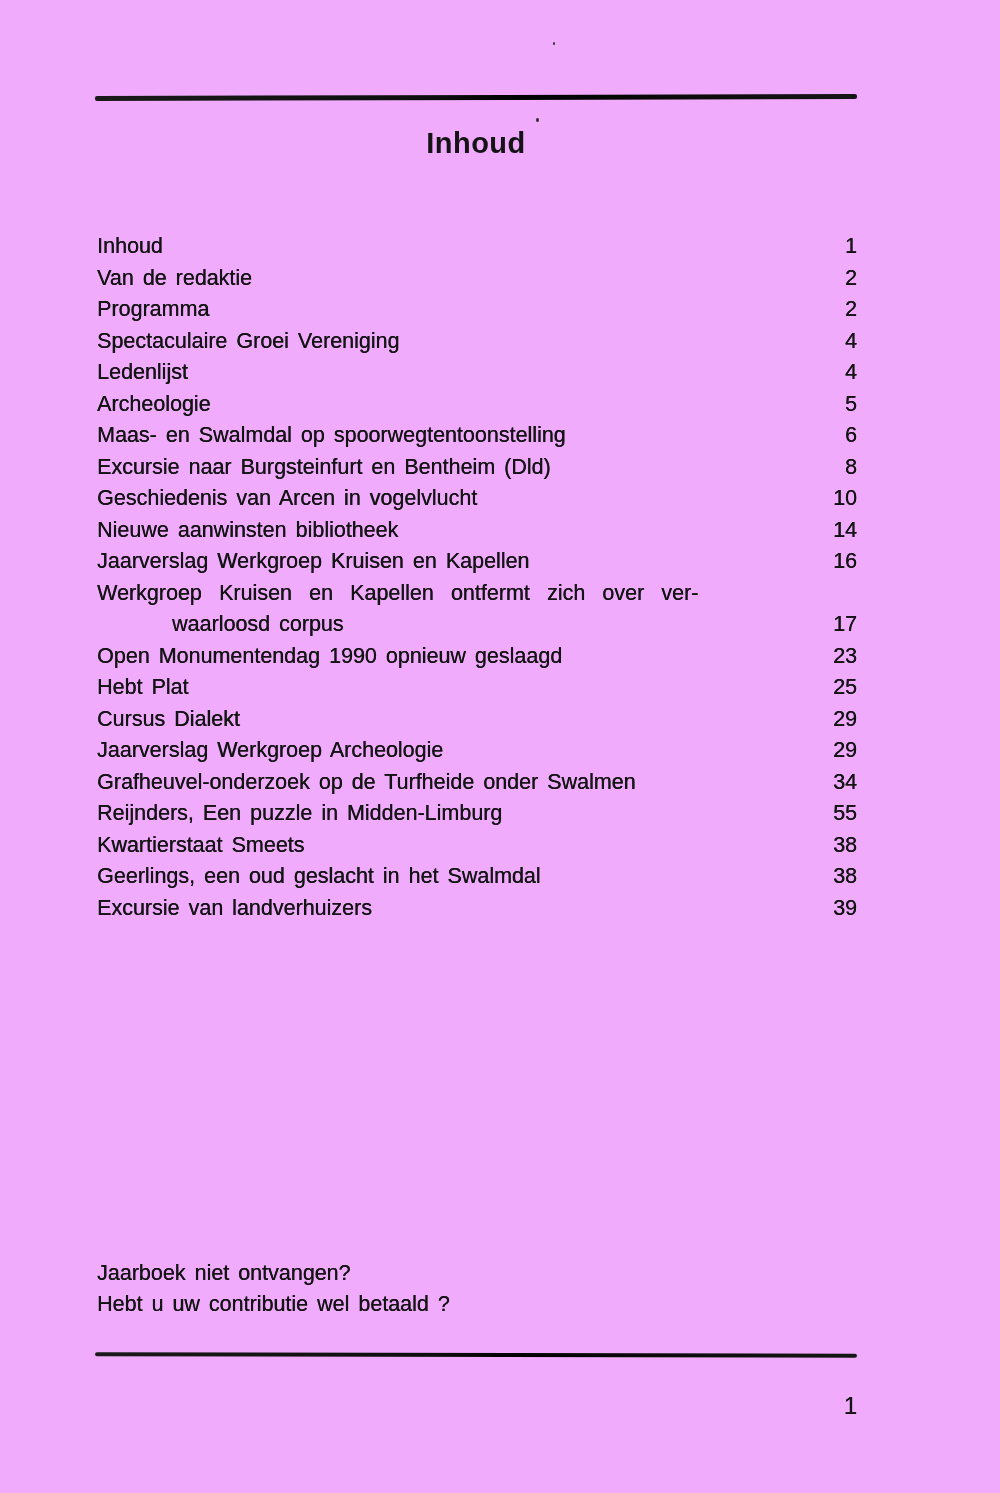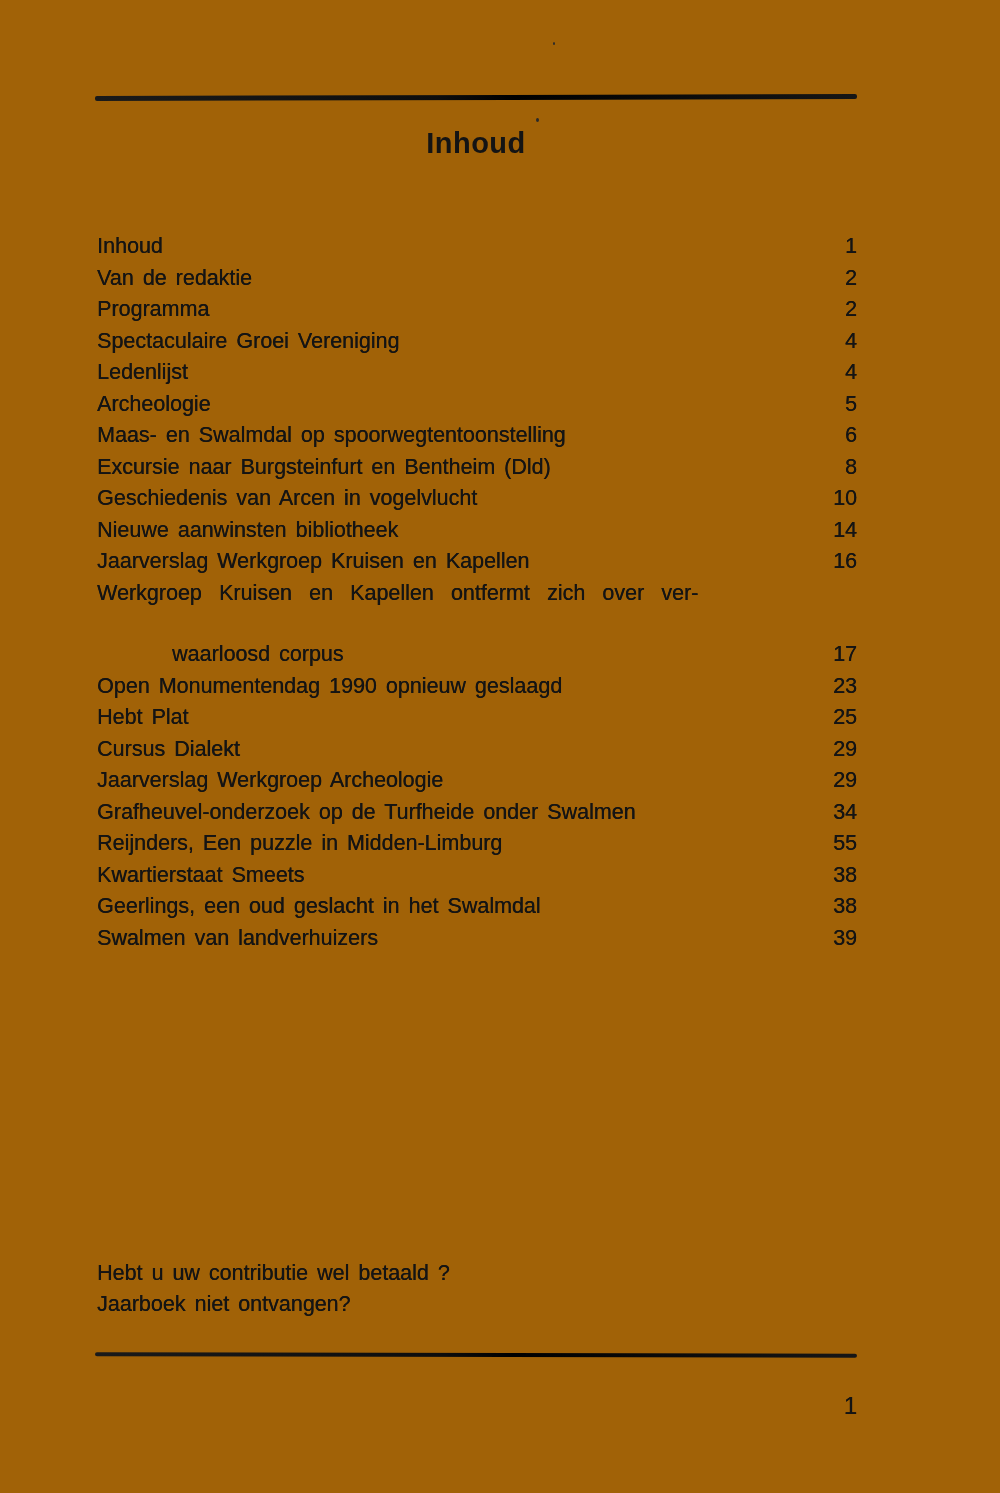--- a/index.html
+++ b/index.html
@@ -4,21 +4,21 @@
 <style>
   html, body {
     margin: 0;
     padding: 0;
     background: #e8e8e8;
   }
   .page {
     position: relative;
     width: 1000px;
     height: 1493px;
-    background: #a16207;
+    background: #f0abfc;
     font-family: "Liberation Sans", "DejaVu Sans", sans-serif;
     color: #141414;
     overflow: hidden;
   }
   .rule {
     position: absolute;
     left: 95px;
     width: 762px;
     height: 5px;
     background: linear-gradient(90deg, #1a1a1a 0%, #0d0d0d 45%, #000 55%, #161616 100%);
@@ -52,21 +52,20 @@
   }
   .toc-label {
     word-spacing: 0.14em;
     white-space: nowrap;
   }
   .toc-label.justified {
     word-spacing: 0.52em;
   }
   .toc-label.continuation {
     padding-left: 75px;
-    margin-top: 30px;
   }
   .toc-page {
     margin-left: auto;
     min-width: 48px;
     text-align: right;
   }
   .footer-note {
     position: absolute;
     top: 1258px;
     left: 97px;
@@ -180,28 +179,28 @@
       </div>
     <div class="toc-row">
         <span class="toc-label">Kwartierstaat Smeets</span>
         <span class="toc-page">38</span>
       </div>
     <div class="toc-row">
         <span class="toc-label">Geerlings, een oud geslacht in het Swalmdal</span>
         <span class="toc-page">38</span>
       </div>
     <div class="toc-row">
-        <span class="toc-label">Swalmen van landverhuizers</span>
+        <span class="toc-label">Excursie van landverhuizers</span>
         <span class="toc-page">39</span>
       </div>
   </div>
 
   <div class="footer-note">
+    <div>Jaarboek niet ontvangen?</div>
     <div>Hebt u uw contributie wel betaald ?</div>
-    <div>Jaarboek niet ontvangen?</div>
   </div>
 
   <div class="rule rule-bottom"></div>
 
   <div class="page-number">1</div>
 
   <div class="speck" style="left:536px; top:118px; width:3px; height:4px;"></div>
   <div class="speck" style="left:553px; top:42px; width:2px; height:3px;"></div>
 
 </div>

